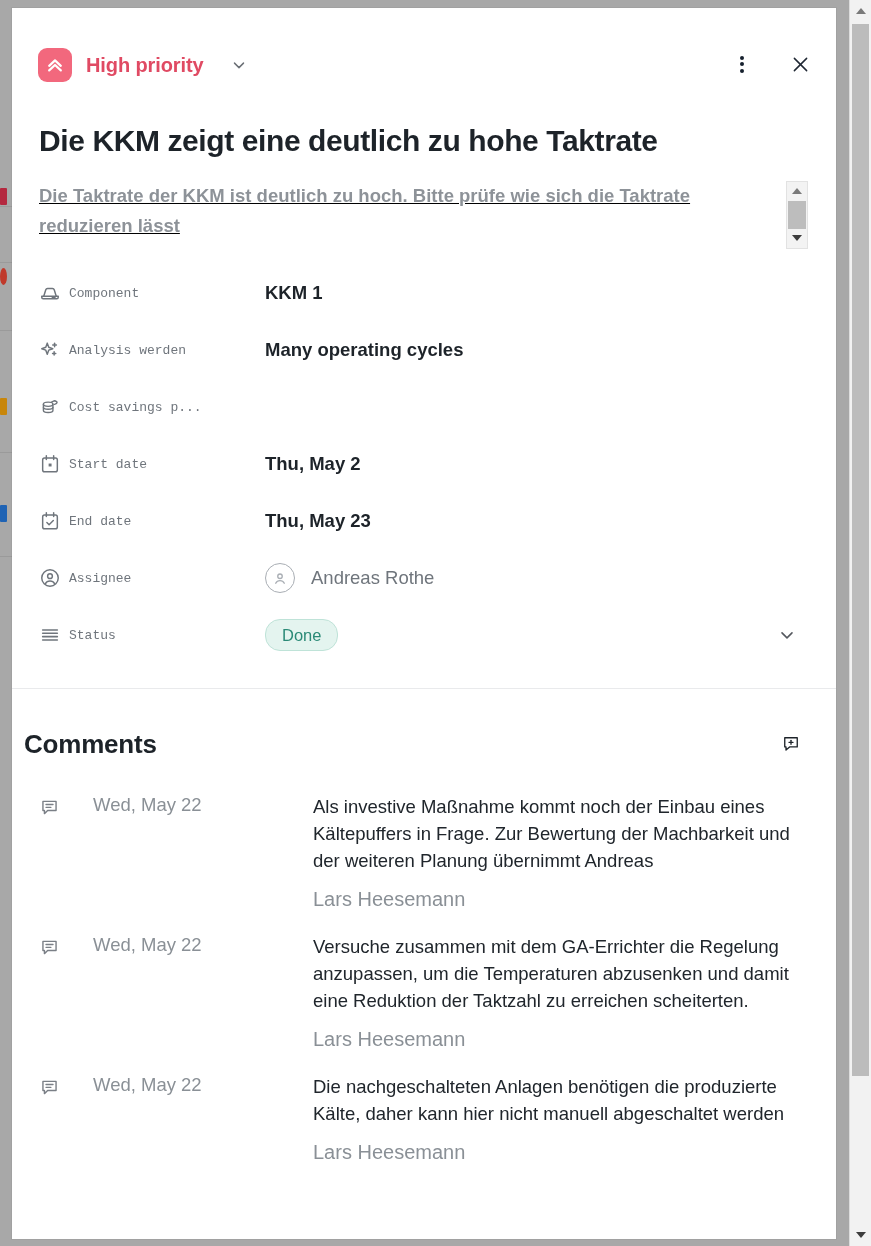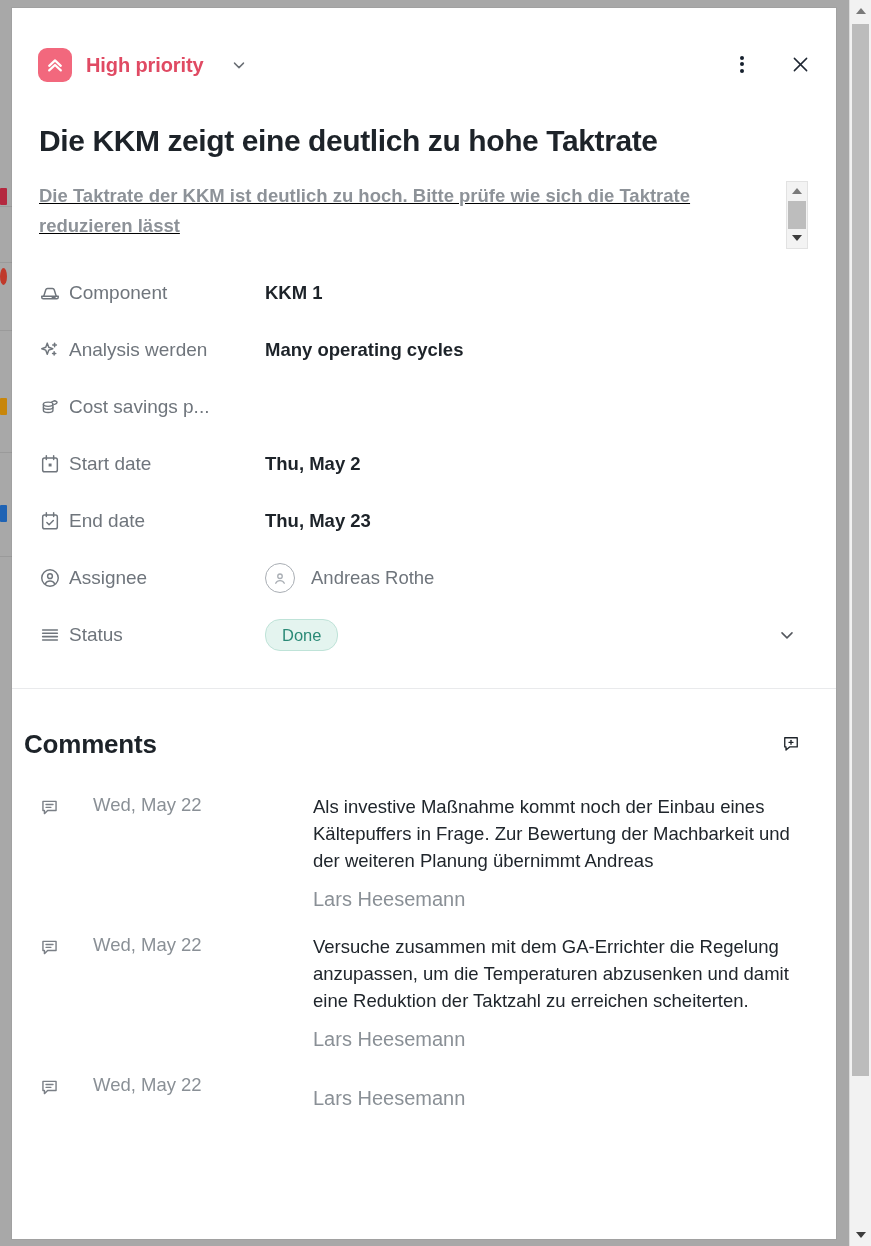--- a/index.html
+++ b/index.html
@@ -186,24 +186,25 @@
   .field-icon {
     width: 30px;
     display: flex;
     align-items: center;
     justify-content: flex-start;
     color: #6f757c;
     flex: 0 0 30px;
   }
   .field-label {
     width: 196px;
-    font-size: 19px;
+    font-size: 13px;
     color: #6f757c;
     white-space: nowrap;
     overflow: hidden;
+    font-family: Liberation Mono, monospace;
   }
   .field-value {
     font-size: 18.5px;
     font-weight: bold;
     color: #1d2329;
     display: flex;
     align-items: center;
     gap: 16px;
   }
   .field-value.plain {
@@ -559,20 +560,21 @@
       <div class="comment">
         <span class="comment-icon">
           <svg width="21" height="21" viewBox="0 0 24 24" fill="none" stroke="currentColor" stroke-width="1.6" stroke-linecap="round" stroke-linejoin="round">
             <path d="M4.5 5h15v10.5h-9.6L6.2 19v-3.5H4.5z"></path>
             <line x1="8" y1="8.6" x2="16" y2="8.6"></line>
             <line x1="8" y1="11.8" x2="13.6" y2="11.8"></line>
           </svg>
         </span>
         <span class="comment-date">Wed, May 22</span>
         <span class="comment-body">
+          <span class="comment-text">Die nachgeschalteten Anlagen benötigen die produzierte Kälte, daher kann hier nicht manuell abgeschaltet werden</span>
           <div class="comment-author">Lars Heesemann</div>
         </span>
       </div>
 
     </div>
 
   </div>
 
   <div class="win-scroll">
     <div class="sb-arrow">

